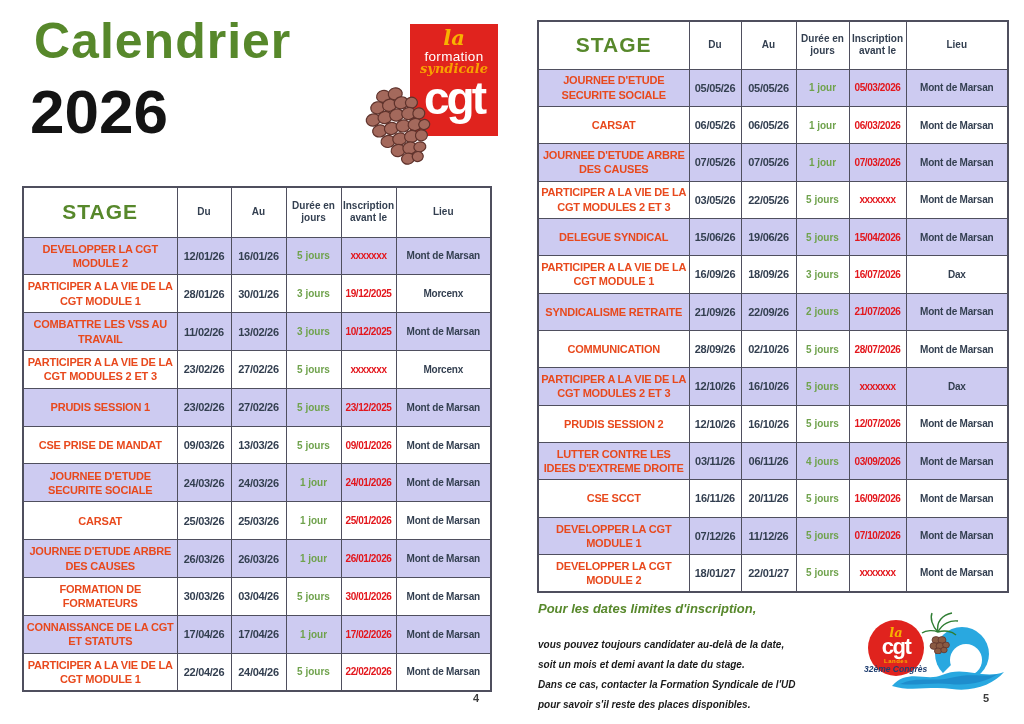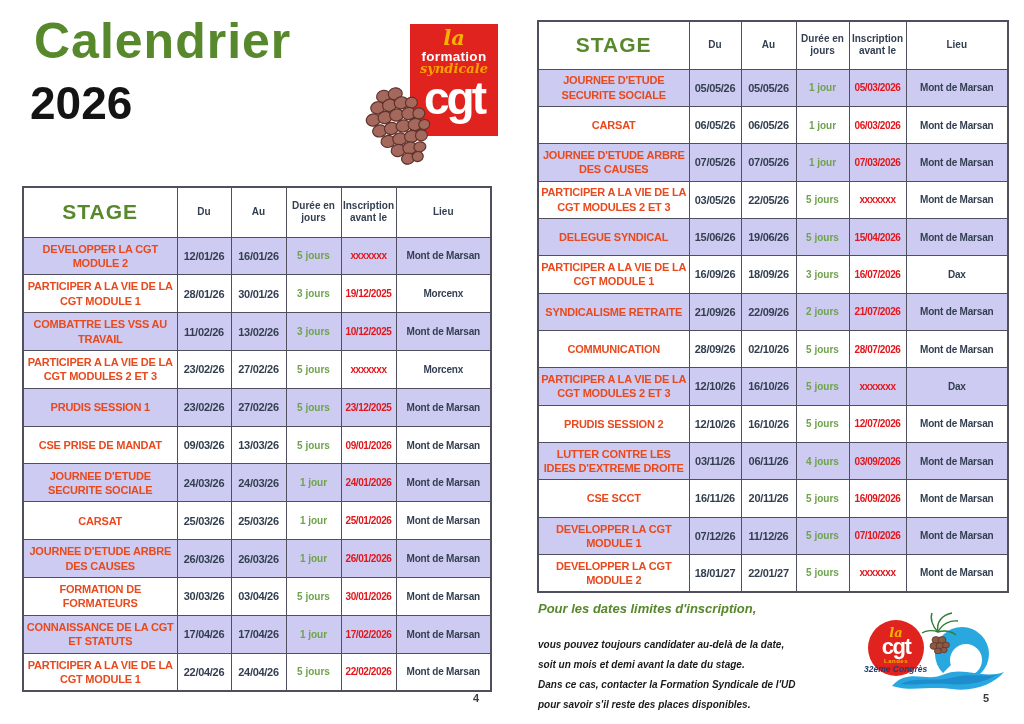--- a/index.html
+++ b/index.html
@@ -11,30 +11,30 @@
   body{
     width:1024px;height:724px;position:relative;background:#ffffff;
     font-family:"Liberation Sans",sans-serif;overflow:hidden;
   }
   
   .title{
     position:absolute;left:34px;top:12px;font-size:50px;font-weight:bold;
     color:var(--green);letter-spacing:1px;
   }
   .year{
-    position:absolute;left:30px;top:76px;font-size:46px;font-weight:bold;color:#141414;
+    position:absolute;left:30px;top:76px;font-size:62px;font-weight:bold;color:#141414;
   }
   
   .formation-logo{
     position:absolute;left:410px;top:24px;width:88px;height:112px;
     background:var(--logo-red);text-align:center;z-index:2;
   }
   .fl-la{font-family:"DejaVu Serif",serif;font-style:italic;font-weight:bold;
     color:#f8b200;font-size:21px;line-height:1;padding-top:3px;}
-  .fl-formation{color:#fff;font-size:13.5px;font-weight:bold;letter-spacing:.3px;margin-top:1px;}
+  .fl-formation{color:#fff;font-size:13.5px;font-weight:normal;letter-spacing:.3px;margin-top:1px;}
   .fl-syndicale{font-family:"DejaVu Serif",serif;font-style:italic;font-weight:bold;
     color:#f8a100;font-size:13px;margin-top:-3px;}
   .fl-cgt{color:#fff;font-size:46px;font-weight:bold;letter-spacing:-3px;line-height:.95;margin-top:1px;}
   .pinecone-top{position:absolute;left:358px;top:84px;z-index:3;}
   
   table.stages{
     position:absolute;border-collapse:collapse;table-layout:fixed;
     border:2.5px solid var(--border);background:#fff;
   }
   table.stages.left{left:22px;top:186px;width:468px;height:506px;}

